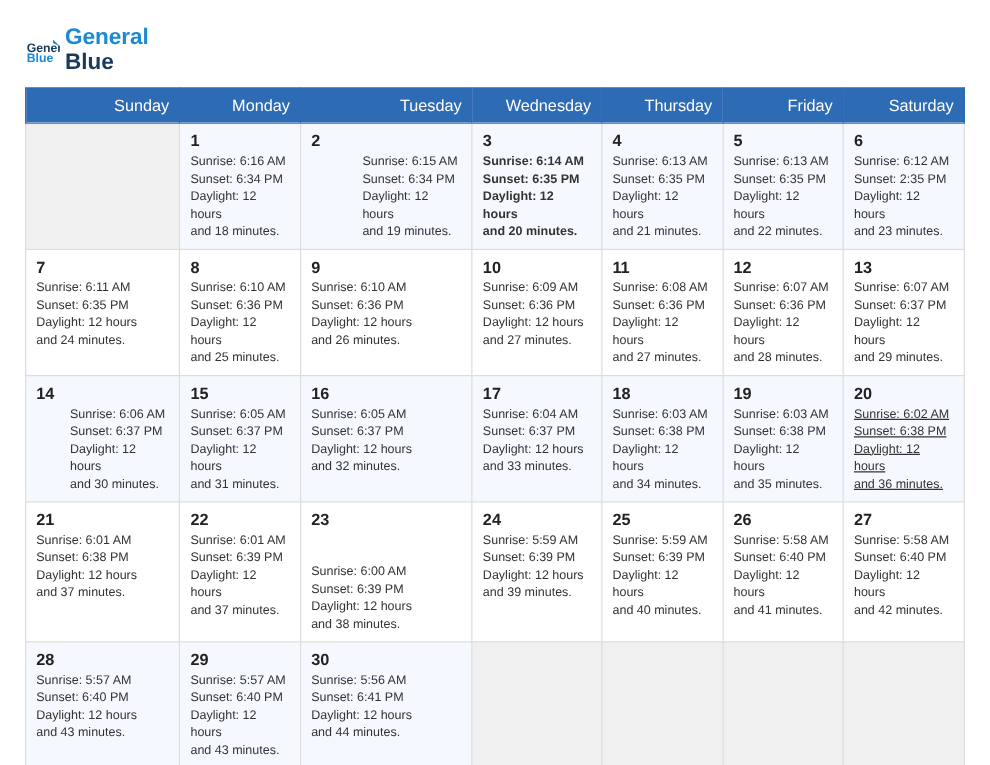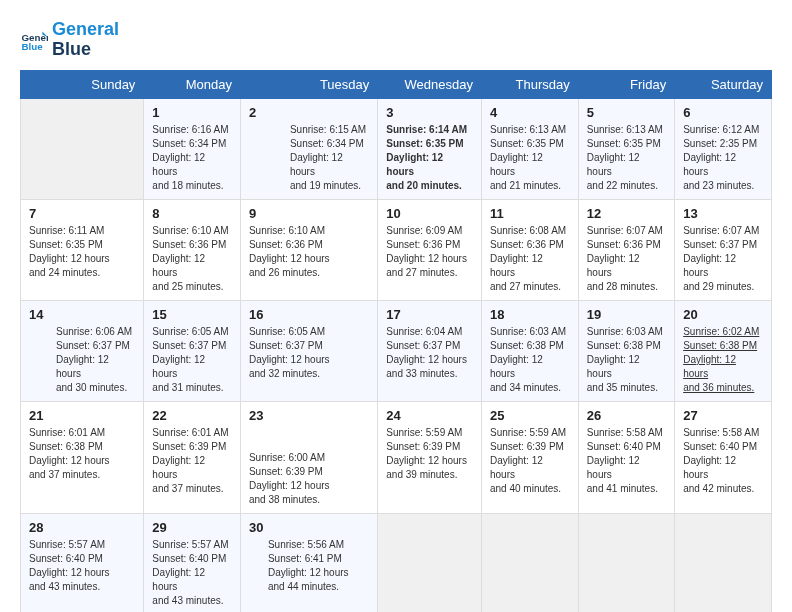--- a/index.html
+++ b/index.html
@@ -336,21 +336,21 @@
         </td>
         <td>
           <span class="day-number">29</span>
           <div class="day-info" style="white-space: pre-line;">Sunrise: 5:57 AM
 Sunset: 6:40 PM
 Daylight: 12 hours
 and 43 minutes.</div>
         </td>
         <td>
           <span class="day-number">30</span>
-          <div class="day-info" style="white-space: pre-line; margin-left: 19px;">Sunrise: 5:56 AM
+          <div class="day-info" style="white-space: pre-line;">Sunrise: 5:56 AM
 Sunset: 6:41 PM
 Daylight: 12 hours
 and 44 minutes.</div>
         </td>
         <td class="empty-cell"></td>
         <td class="empty-cell"></td>
         <td class="empty-cell"></td>
         <td class="empty-cell"></td>
       </tr>
     </tbody>

